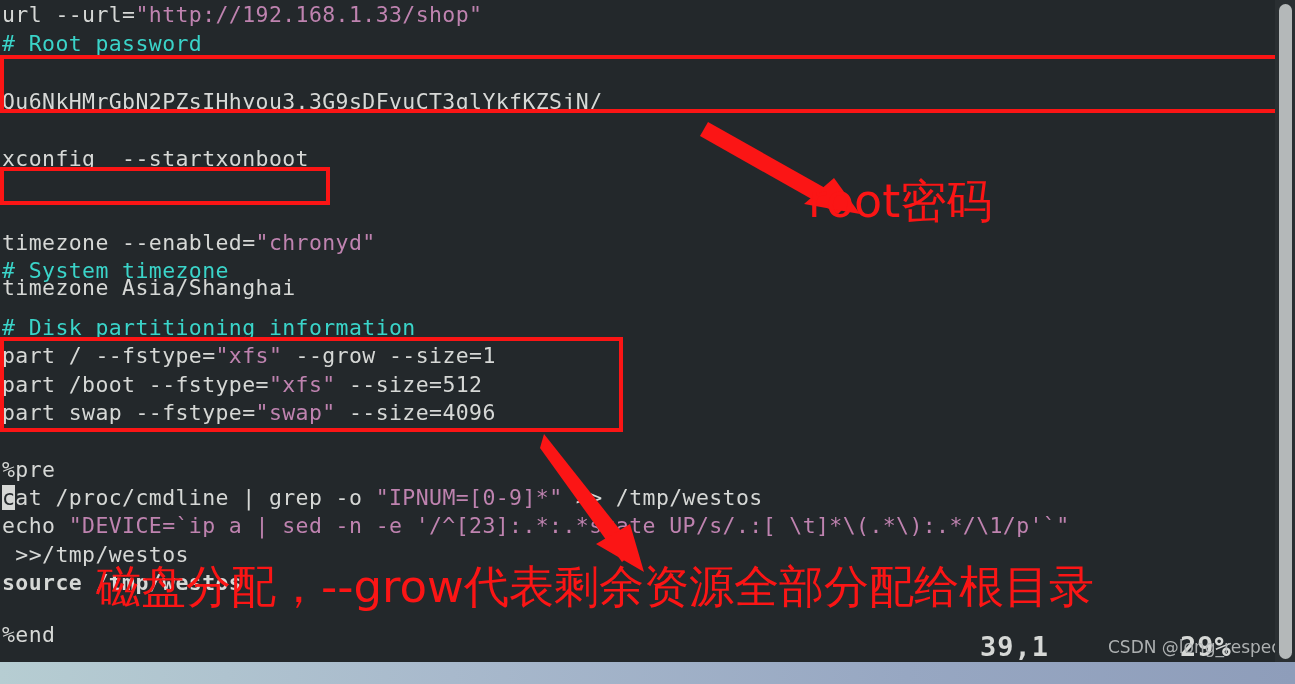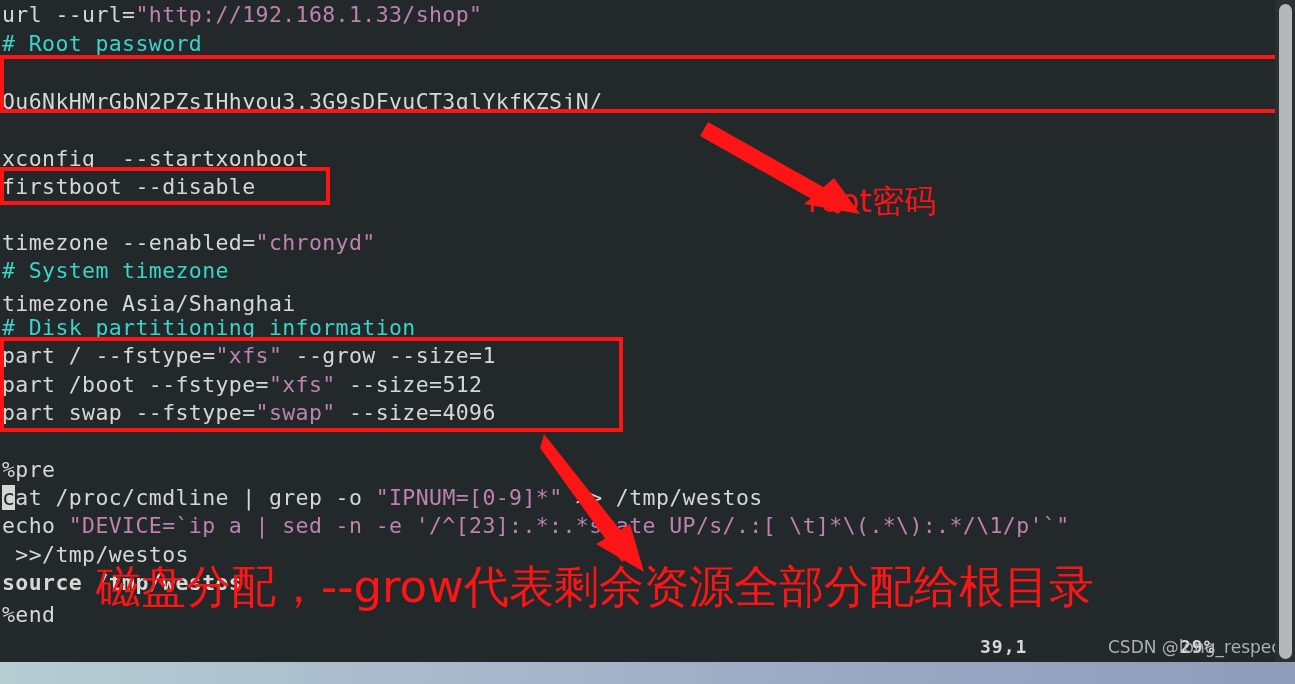--- a/index.html
+++ b/index.html
@@ -64,21 +64,21 @@
 
   
   .annot {
     position: absolute;
     color: #fb1515;
     font-family: "DejaVu Sans", "Liberation Sans", sans-serif;
     white-space: pre;
     pointer-events: none;
   }
   #annot-root {
-    font-size: 32px;
+    font-size: 46px;
     line-height: 46px;
   }
   #annot-disk {
     font-size: 45px;
     line-height: 45px;
   }
 
   
   .arrow {
     position: absolute;
@@ -89,21 +89,21 @@
   #statusline {
     position: absolute;
     left: 0;
     bottom: 22px;
     width: 1295px;
     height: 30px;
   }
   .status-txt {
     position: absolute;
     font-family: "DejaVu Sans Mono", "Liberation Mono", monospace;
-    font-size: 18px;
+    font-size: 27px;
     line-height: 30px;
     color: #d6d8d6;
     white-space: pre;
   }
   #status-pos { left: 980px; font-weight: bold; letter-spacing: 1px; }
   #status-pct { left: 1180px; font-weight: bold; letter-spacing: 1px; }
 
   
   #watermark {
     position: absolute;
@@ -149,35 +149,34 @@
 </head>
 <body>
 
 <div id="app">
 
   <div id="terminal">
       <div class="line" style="top: 0px;"><span class="c-plain">url --url=</span><span class="c-string">"http://192.168.1.33/shop"</span></div>
       <div class="line" style="top: 29px;"><span class="c-comment"># Root password</span></div>
       <div class="line" style="top: 87px;"><span class="c-plain">Qu6NkHMrGbN2PZsIHhyou3.3G9sDFvuCT3glYkfKZSjN/</span></div>
       <div class="line" style="top: 144px;"><span class="c-plain">xconfig  --startxonboot</span></div>
-      <div class="line" style="top: 172px;"><span class="c-plain">firstboot --disable</span></div>
       <div class="line" style="top: 228px;"><span class="c-plain">timezone --enabled=</span><span class="c-string">"chronyd"</span></div>
       <div class="line" style="top: 256px;"><span class="c-comment"># System timezone</span></div>
-      <div class="line" style="top: 289px;"><span class="c-plain">timezone Asia/Shanghai</span></div>
+      <div class="line" style="top: 273px;"><span class="c-plain">timezone Asia/Shanghai</span></div>
       <div class="line" style="top: 313px;"><span class="c-comment"># Disk partitioning information</span></div>
       <div class="line" style="top: 341px;"><span class="c-plain">part / --fstype=</span><span class="c-string">"xfs"</span><span class="c-plain"> --grow --size=1</span></div>
       <div class="line" style="top: 370px;"><span class="c-plain">part /boot --fstype=</span><span class="c-string">"xfs"</span><span class="c-plain"> --size=512</span></div>
       <div class="line" style="top: 398px;"><span class="c-plain">part swap --fstype=</span><span class="c-string">"swap"</span><span class="c-plain"> --size=4096</span></div>
       <div class="line" style="top: 427px;"><span class="c-plain"></span></div>
       <div class="line" style="top: 455px;"><span class="c-plain">%pre</span></div>
       <div class="line" style="top: 483px;"><span class="cursor">c</span><span class="c-plain">at /proc/cmdline | grep -o </span><span class="c-string">"IPNUM=[0-9]*"</span><span class="c-plain"> &gt;&gt; /tmp/westos</span></div>
       <div class="line" style="top: 511px;"><span class="c-plain">echo </span><span class="c-string">"DEVICE=`ip a | sed -n -e '/^[23]:.*:.*state UP/s/.:[ \t]*\(.*\):.*/\1/p'`"</span></div>
       <div class="line" style="top: 540px;"><span class="c-plain"> &gt;&gt;/tmp/westos</span></div>
       <div class="line" style="top: 568px; font-weight: bold;"><span class="c-plain">source /tmp/westos</span></div>
-      <div class="line" style="top: 600px;"><span class="c-plain">%end</span></div>
+      <div class="line" style="top: 620px;"><span class="c-plain">%end</span></div>
     </div>
 
   <div class="redbox" id="box-rootpw" style="left: 0px; top: 55px; width: 1286px; height: 58px; border-color: rgb(251, 21, 21);"></div>
   <div class="redbox" id="box-firstboot" style="left: 0px; top: 167px; width: 330px; height: 38px; border-color: rgb(251, 21, 21);"></div>
   <div class="redbox" id="box-partition" style="left: 0px; top: 337px; width: 623px; height: 95px; border-color: rgb(251, 21, 21);"></div>
 
   <svg class="arrow" id="arrow-root" style="left:700px; top:118px;" width="200" height="110" viewBox="0 0 200 110">
     <polygon points="8,4 150,84 138,96 0,18" fill="#fb1515"></polygon>
     <polygon points="160,96 104,86 134,60" fill="#fb1515"></polygon>
   </svg>

